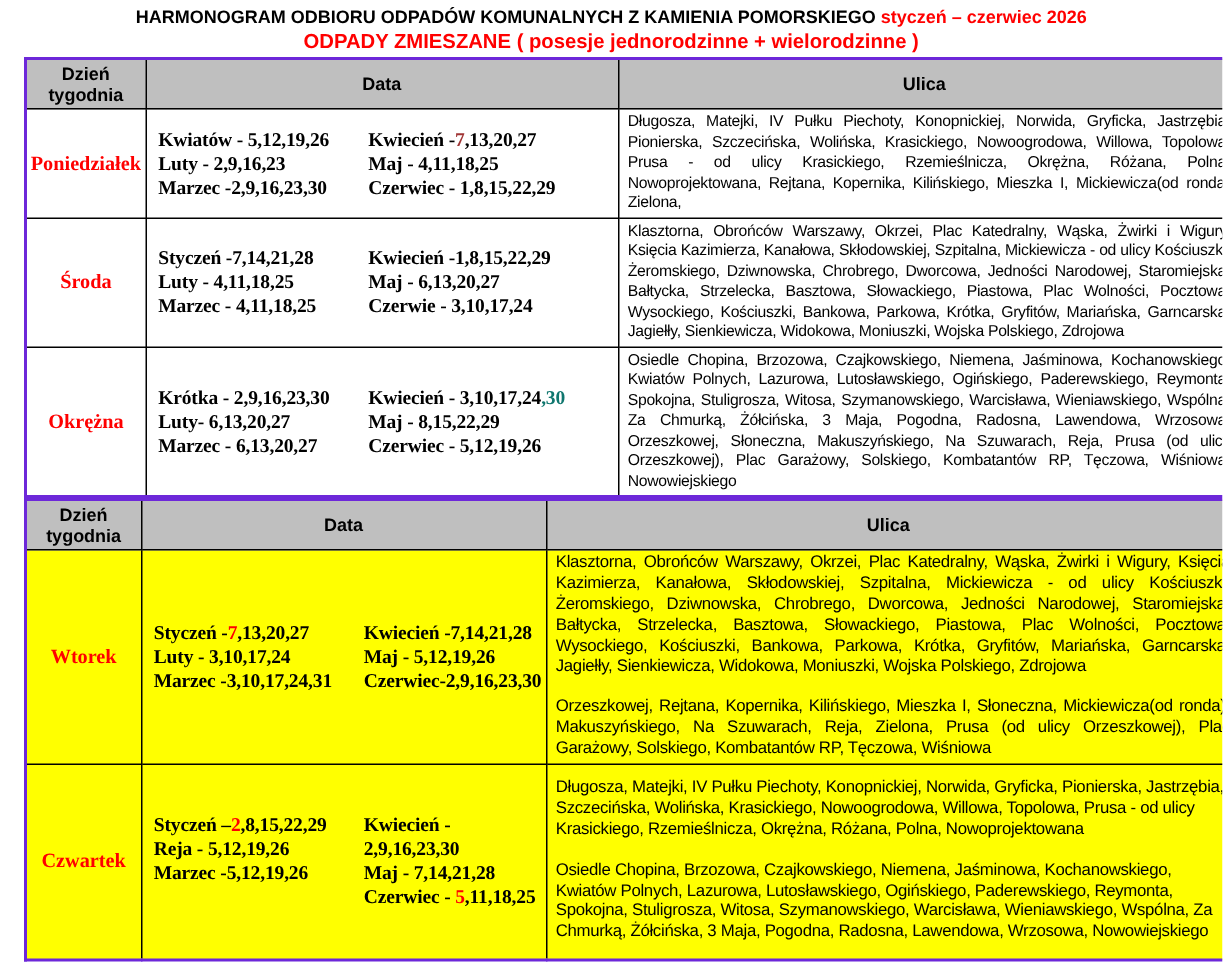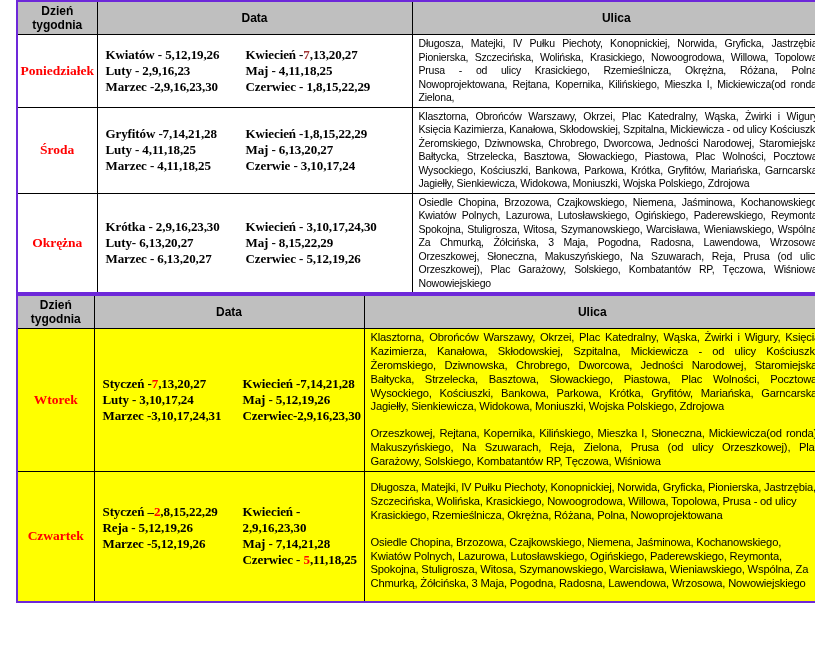--- a/index.html
+++ b/index.html
@@ -54,21 +54,25 @@
   tr.banner td {
     background:#ffff00; text-align:center; font-weight:bold; font-size:12.5px;
     padding:1px;
   }
 </style>
 </head>
 <body>
 
 <div class="page">
 
-
+  <div class="title">
+    <span>HARMONOGRAM ODBIORU ODPADÓW KOMUNALNYCH Z KAMIENIA POMORSKIEGO</span><span class="red">  styczeń – czerwiec 2026</span>
+  </div>
+
+  <div class="subtitle">ODPADY ZMIESZANE ( posesje jednorodzinne + wielorodzinne )</div>
 
   <table class="sched t-mixed">
     <colgroup>
         <col style="width:80px">
         <col style="width:315px">
         <col style="width:409px">
       </colgroup>
     <tbody>
         <tr style="height:32px">
       <th>Dzień tygodnia</th>
@@ -95,21 +99,21 @@
       <td class="streets">
         <div class="p">Długosza, Matejki, IV Pułku Piechoty, Konopnickiej, Norwida, Gryficka, Jastrzębia, Pionierska, Szczecińska, Wolińska, Krasickiego, Nowoogrodowa, Willowa, Topolowa, Prusa - od ulicy Krasickiego, Rzemieślnicza, Okrężna, Różana, Polna, Nowoprojektowana, Rejtana, Kopernika, Kilińskiego, Mieszka I, Mickiewicza(od ronda) Zielona,</div>
       </td>
     </tr>
 
     <tr style="height:83px">
       <td class="day">Środa</td>
       <td class="dates">
         <div class="dates-wrap">
           <div class="dcol-left">
-            <div><span>Gryfitów -7,14,21,28</span></div>
+            <div><span>Styczeń -7,14,21,28</span></div>
             <div><span>Luty - 4,11,18,25</span></div>
             <div><span>Marzec - 4,11,18,25</span></div>
           </div>
           <div class="dcol-right">
             <div><span>Kwiecień -1,8,15,22,29</span></div>
             <div><span>Maj - 6,13,20,27</span></div>
             <div><span>Czerwie - 3,10,17,24</span></div>
           </div>
         </div>
       </td>
@@ -121,21 +125,21 @@
     <tr style="height:85px">
       <td class="day">Okrężna</td>
       <td class="dates">
         <div class="dates-wrap">
           <div class="dcol-left">
             <div><span>Krótka - 2,9,16,23,30</span></div>
             <div><span>Luty- 6,13,20,27</span></div>
             <div><span>Marzec - 6,13,20,27</span></div>
           </div>
           <div class="dcol-right">
-            <div><span>Kwiecień - 3,10,17,24</span><span style="color: #000000;">,30</span></div>
+            <div><span>Kwiecień - 3,10,17,24</span><span style="color: #0f766e;">,30</span></div>
             <div><span>Maj - 8,15,22,29</span></div>
             <div><span>Czerwiec - 5,12,19,26</span></div>
           </div>
         </div>
       </td>
       <td class="streets">
         <div class="p">Osiedle Chopina, Brzozowa, Czajkowskiego, Niemena, Jaśminowa, Kochanowskiego, Kwiatów Polnych, Lazurowa, Lutosławskiego, Ogińskiego, Paderewskiego, Reymonta, Spokojna, Stuligrosza, Witosa, Szymanowskiego, Warcisława, Wieniawskiego, Wspólna, Za Chmurką, Żółcińska, 3 Maja, Pogodna, Radosna, Lawendowa, Wrzosowa, Orzeszkowej, Słoneczna, Makuszyńskiego, Na Szuwarach, Reja, Prusa (od ulicy Orzeszkowej),  Plac Garażowy, Solskiego, Kombatantów RP, Tęczowa, Wiśniowa, Nowowiejskiego</div>
       </td>
     </tr>
   </tbody>

